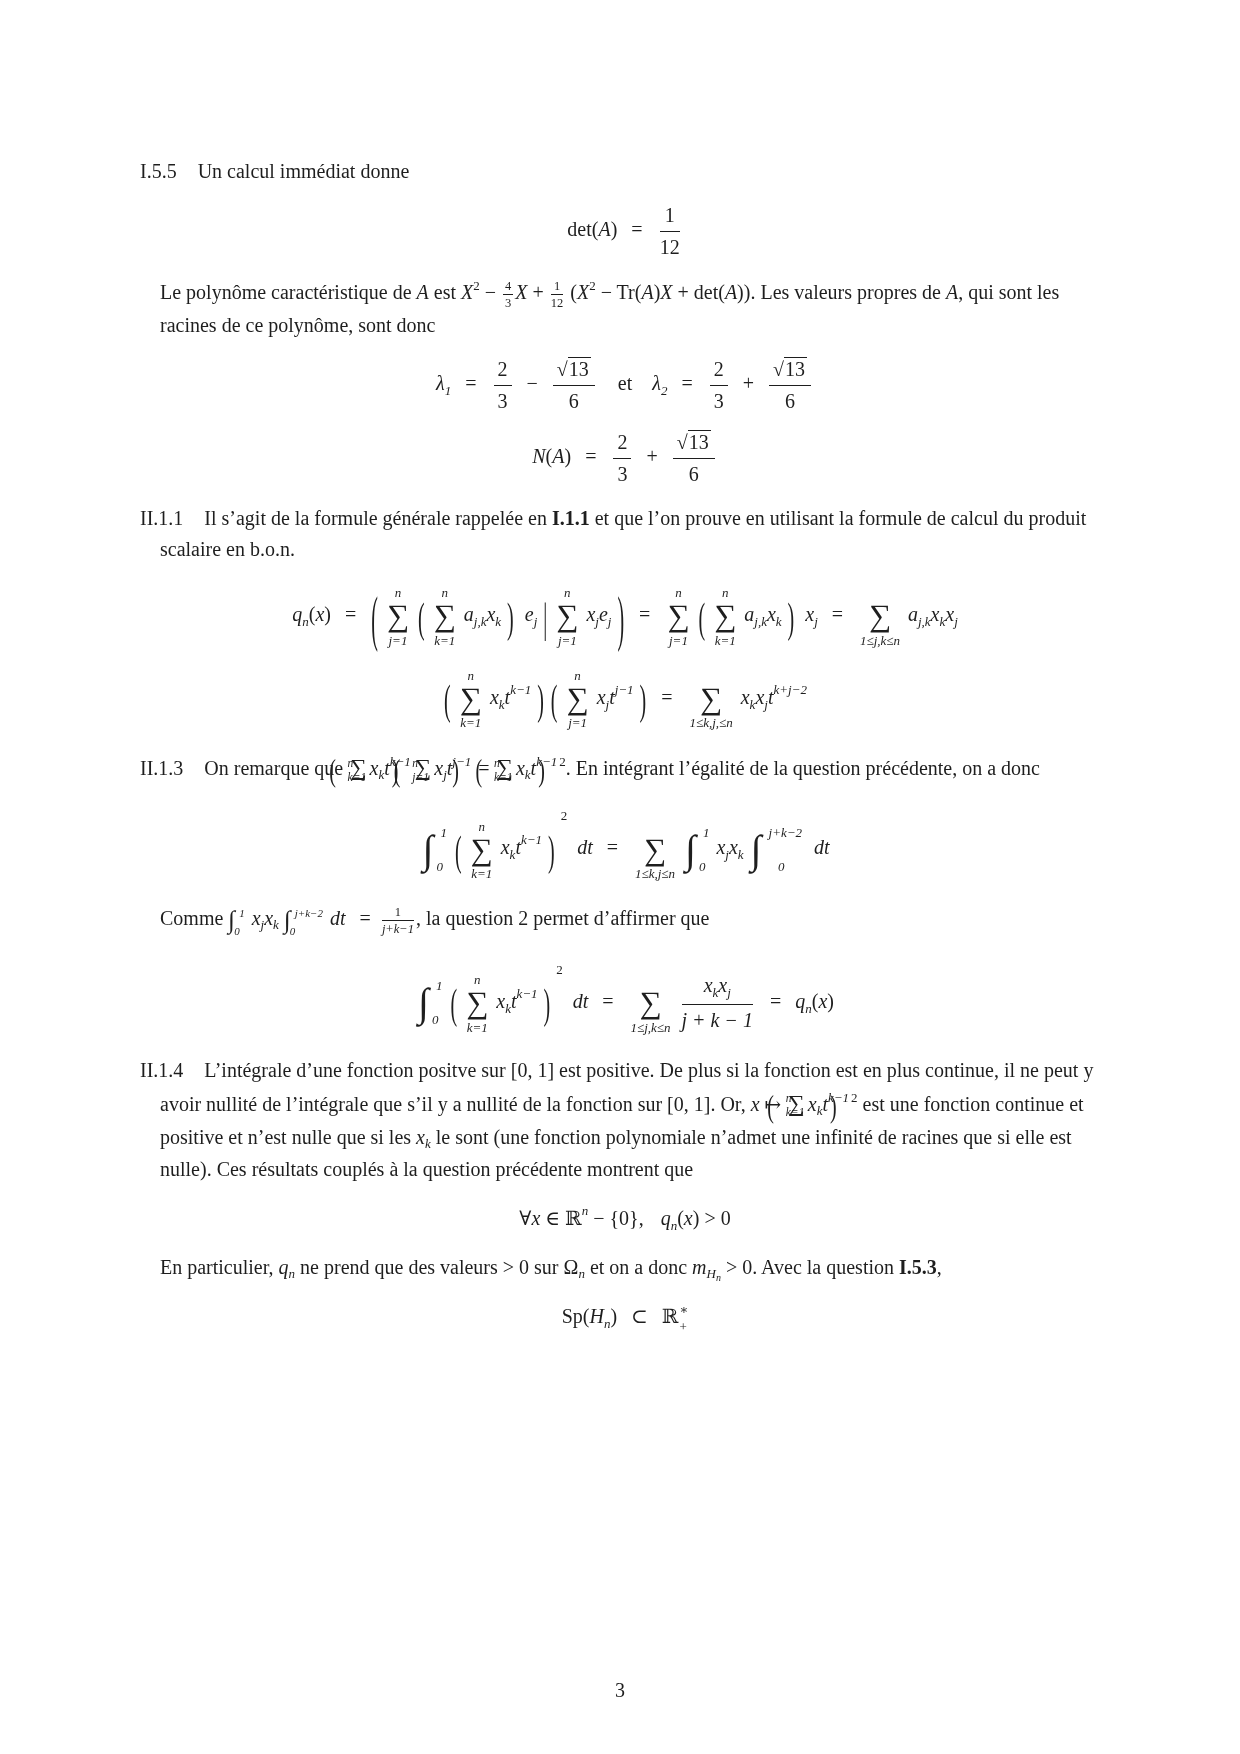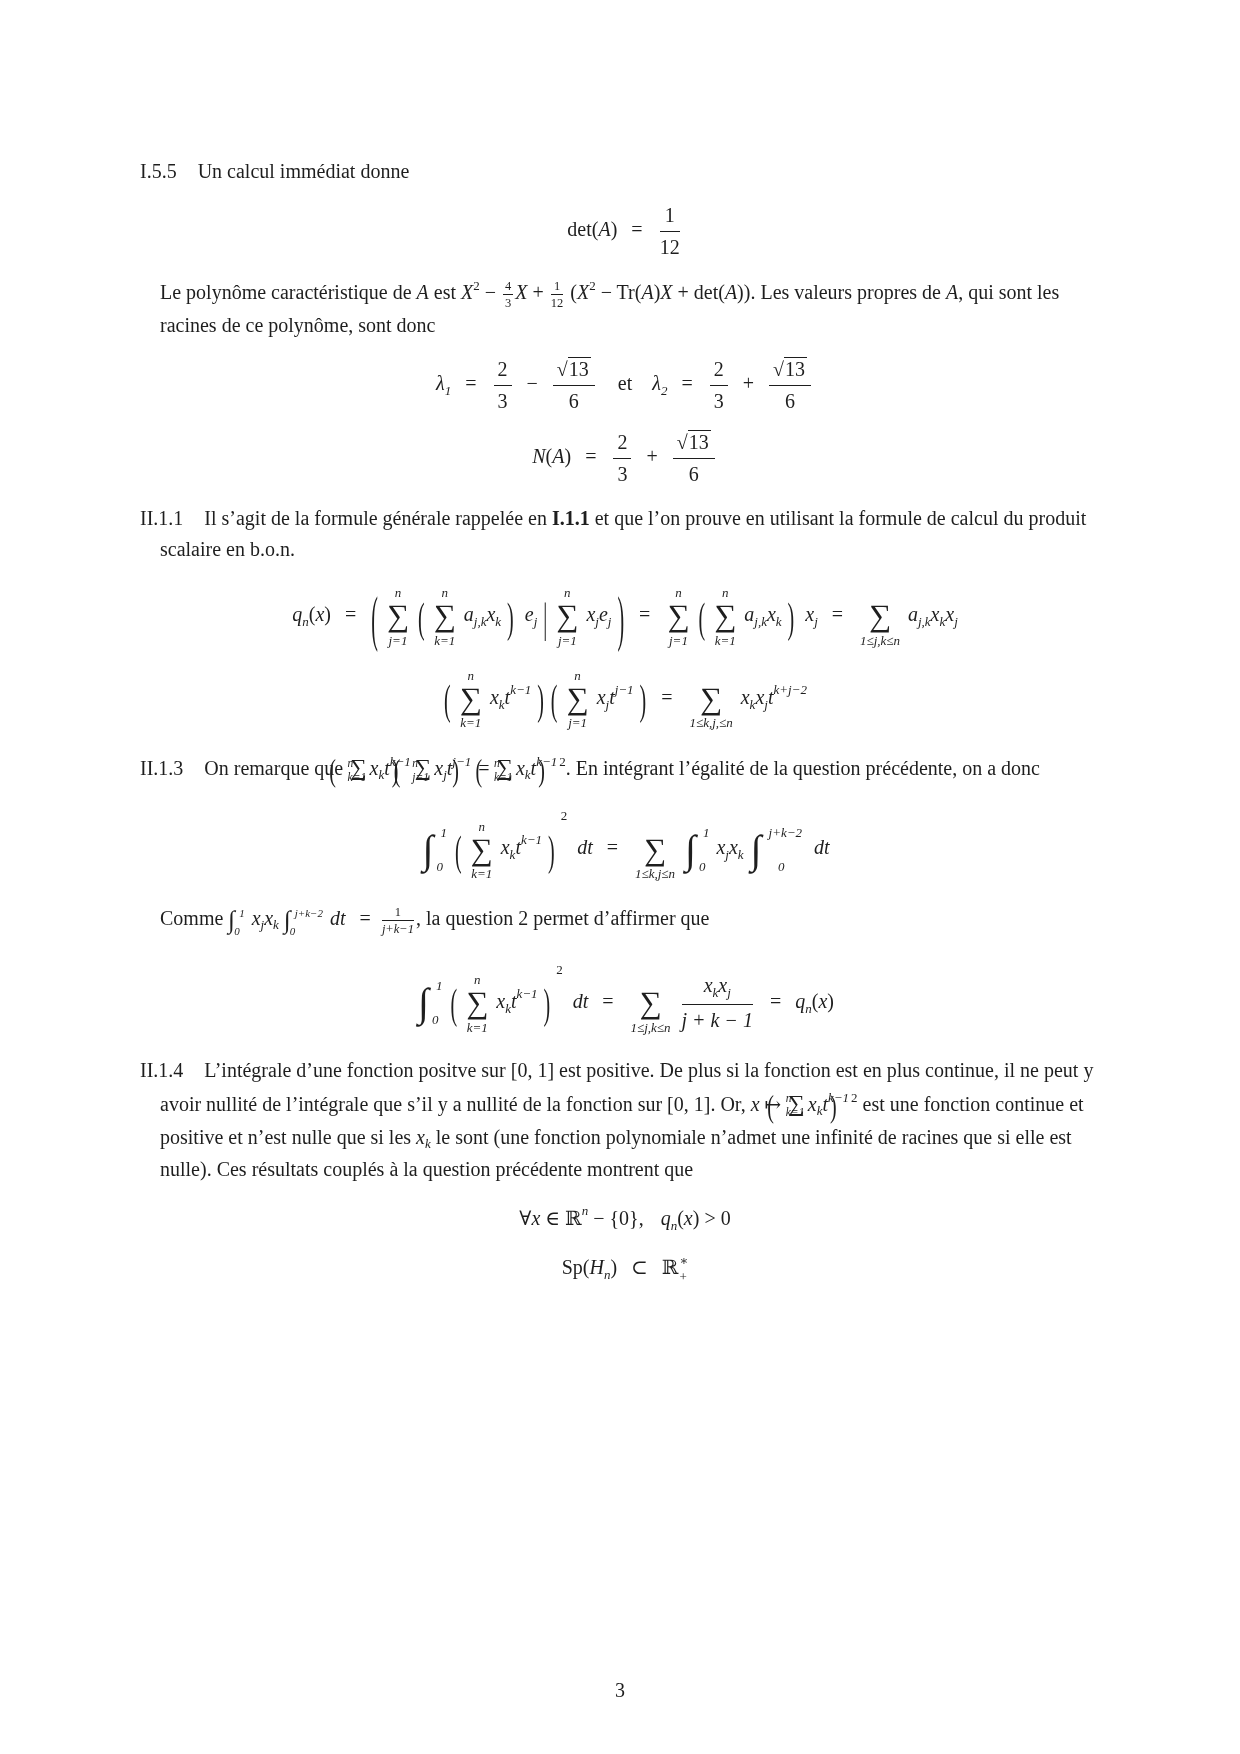--- a/index.html
+++ b/index.html
@@ -293,20 +293,21 @@
           <span>n</span>
           <span>k=1</span>
         </span><span class="r-i">x</span><span class="r-subi">k</span><span class="r-i">t</span><span class="r-supi">k−1</span><span class="r-bp">)</span><span class="r-sup">2</span> est une fonction continue et positive et n’est nulle que si les <span class="r-i">x</span><span class="r-subi">k</span> le sont (une fonction polynomiale n’admet une infinité de racines que si elle est nulle). Ces résultats couplés à la question précédente montrent que</span>
   </div>
 
   <div class="disp">
     <span>∀</span><span class="mi">x</span><span> ∈ ℝ</span><span class="msup">n</span><span> − {0},</span>
     <span class="mi" style="margin-left:12px">q</span><span class="msub">n</span><span>(</span><span class="mi">x</span><span>) &gt; 0</span>
   </div>
 
+  <div class="para">En particulier, <span class="r-i">q</span><span class="r-subi">n</span> ne prend que des valeurs &gt; 0 sur Ω<span class="r-subi">n</span> et on a donc <span class="r-i">m</span><span class="r-subi">H</span><span class="r-sub2">n</span> &gt; 0. Avec la question <span class="r-b">I.5.3</span>,</div>
 
   <div class="disp">
     <span>Sp(</span><span class="mi">H</span><span class="msub">n</span><span>)</span>
     <span class="mrel">⊂</span>
     <span>ℝ</span><span class="ssu">
         <span>∗</span>
         <span>+</span>
       </span>
   </div>
 

